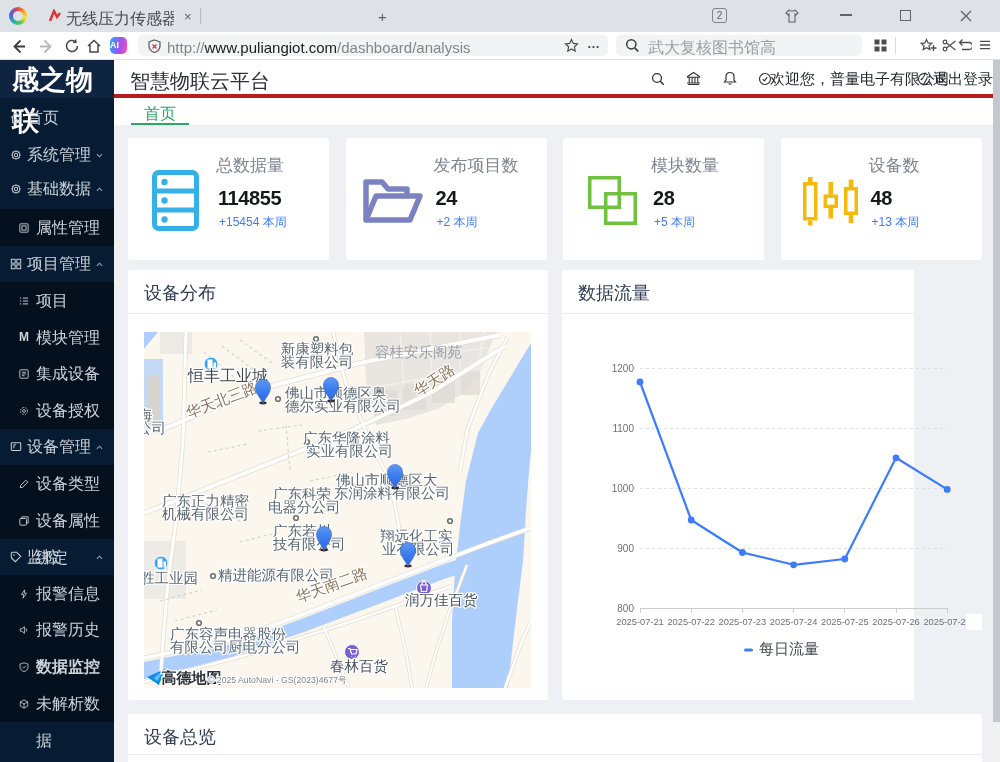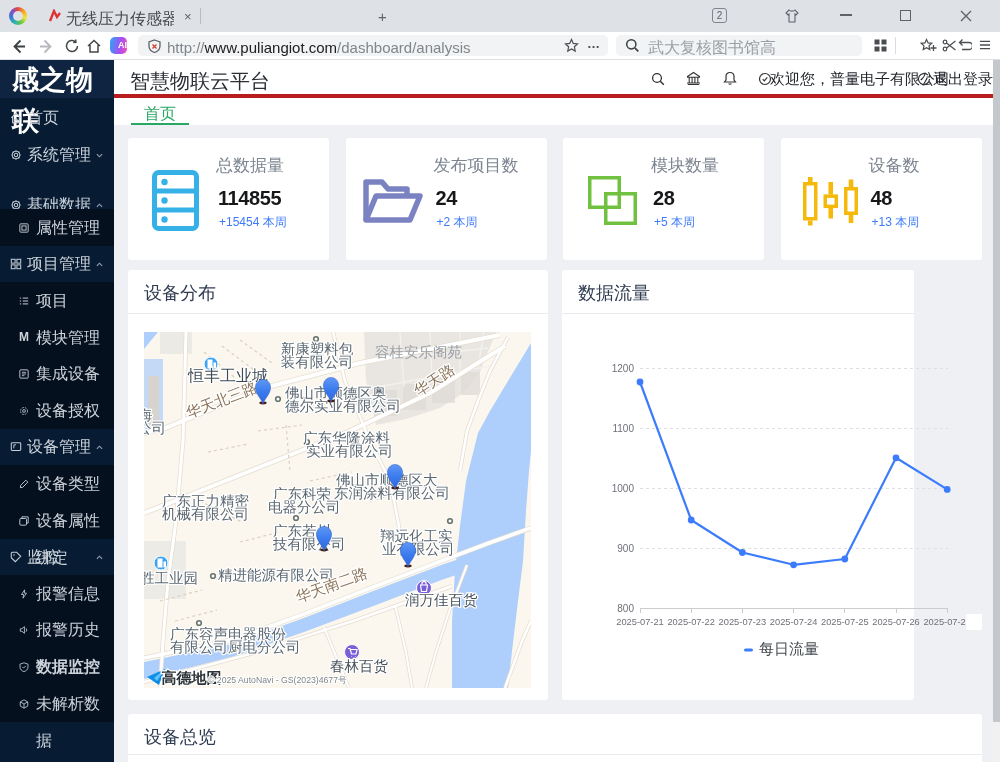--- a/index.html
+++ b/index.html
@@ -75,21 +75,21 @@
     </svg>
   <svg class="abs" style="left:38px;top:6px" width="17" height="17" viewBox="0 0 17 17">
       <path d="M6.5 2.5 L12.5 8.5 L6.5 14.5 M12.5 8.5 L2 8.5" stroke="#b6b9bd" stroke-width="1.8" fill="none"></path>
     </svg>
   <svg class="abs" style="left:64px;top:6px" width="16" height="16" viewBox="0 0 16 16">
       <path d="M13.5 8 A5.5 5.5 0 1 1 11.6 3.8 M11.6 1.5 L11.9 4.3 L9.2 4.6" stroke="#444749" stroke-width="1.5" fill="none"></path>
     </svg>
   <svg class="abs" style="left:86px;top:6px" width="16" height="16" viewBox="0 0 16 16">
       <path d="M2 8 L8 2.5 L14 8 M4 7 L4 14 L12 14 L12 7" stroke="#444749" stroke-width="1.5" fill="none"></path>
     </svg>
-  <div class="abs" style="left:110px;top:5px;width:17px;height:17px;border-radius:5px;background:linear-gradient(100deg,#2ba5f7,#a74ef2 60%,#fb51b4);color:#fff;font-size:9px;font-weight:bold;text-align:right;line-height:17px;">AI</div>
+  <div class="abs" style="left:110px;top:5px;width:17px;height:17px;border-radius:5px;background:linear-gradient(100deg,#2ba5f7,#a74ef2 60%,#fb51b4);color:#fff;font-size:9px;font-weight:bold;text-align:left;line-height:17px;">AI</div>
   <div class="pill" style="left:138px;width:470px;"></div>
   <svg class="abs" style="left:148px;top:7px" width="13" height="14" viewBox="0 0 13 14">
       <path d="M6.5 1 L12 3 L12 7 C12 10.5 9.5 12.5 6.5 13.5 C3.5 12.5 1 10.5 1 7 L1 3 Z" fill="none" stroke="#5f6368" stroke-width="1.3"></path>
       <path d="M4.5 5.5 L8.5 9.5 M8.5 5.5 L4.5 9.5" stroke="#d23f31" stroke-width="1.3"></path>
     </svg>
   <div class="tx" style="left:167px;top:7px;color:#80868b;font-size:15px;">http://<span style="color:#202124">www.puliangiot.com</span>/dashboard/analysis</div>
   <svg class="abs" style="left:564px;top:6px" width="15" height="15" viewBox="0 0 15 15">
       <path d="M7.5 1.5 L9.3 5.4 L13.5 5.9 L10.4 8.8 L11.2 13 L7.5 10.9 L3.8 13 L4.6 8.8 L1.5 5.9 L5.7 5.4 Z" fill="none" stroke="#4a4d51" stroke-width="1.2"></path>
     </svg>
   <div class="abs" style="left:587px;top:4px;font-size:13px;font-weight:bold;color:#4a4d51;letter-spacing:1px;">…</div>
@@ -135,21 +135,21 @@
       <svg class="mico" viewBox="0 0 14 14">
         <circle cx="7" cy="7" r="2" stroke="#c7ced6" stroke-width="1.2" fill="none"></circle>
         <path d="M7 1.2 L8 3 L6 3 Z M7 12.8 L8 11 L6 11 Z M1.2 7 L3 6 L3 8 Z M12.8 7 L11 6 L11 8 Z M2.9 2.9 L4.9 3.5 L3.5 4.9 Z M11.1 11.1 L9.1 10.5 L10.5 9.1 Z M11.1 2.9 L10.5 4.9 L9.1 3.5 Z M2.9 11.1 L3.5 9.1 L4.9 10.5 Z" fill="#c7ced6"></path>
         <circle cx="7" cy="7" r="4.6" stroke="#c7ced6" stroke-width="1.1" fill="none"></circle>
       </svg>
       <span class="lab">系统管理</span>
       <svg class="chev" viewBox="0 0 8 8">
         <path d="M1 2.5 L4 5.5 L7 2.5" stroke="#97a0ac" stroke-width="1.3" fill="none"></path>
       </svg>
     </div>
-  <div class="mi" style="top:126px;padding-left:38px;">
+  <div class="mi" style="top:110px;padding-left:38px;">
       <svg class="mico" viewBox="0 0 14 14">
         <circle cx="7" cy="7" r="2" stroke="#c7ced6" stroke-width="1.2" fill="none"></circle>
         <path d="M7 1.2 L8 3 L6 3 Z M7 12.8 L8 11 L6 11 Z M1.2 7 L3 6 L3 8 Z M12.8 7 L11 6 L11 8 Z M2.9 2.9 L4.9 3.5 L3.5 4.9 Z M11.1 11.1 L9.1 10.5 L10.5 9.1 Z M11.1 2.9 L10.5 4.9 L9.1 3.5 Z M2.9 11.1 L3.5 9.1 L4.9 10.5 Z" fill="#c7ced6"></path>
         <circle cx="7" cy="7" r="4.6" stroke="#c7ced6" stroke-width="1.1" fill="none"></circle>
       </svg>
       <span class="lab">基础数据</span>
       <svg class="chev" viewBox="0 0 8 8">
         <path d="M1 5.5 L4 2.5 L7 5.5" stroke="#97a0ac" stroke-width="1.3" fill="none"></path>
       </svg>
     </div>

